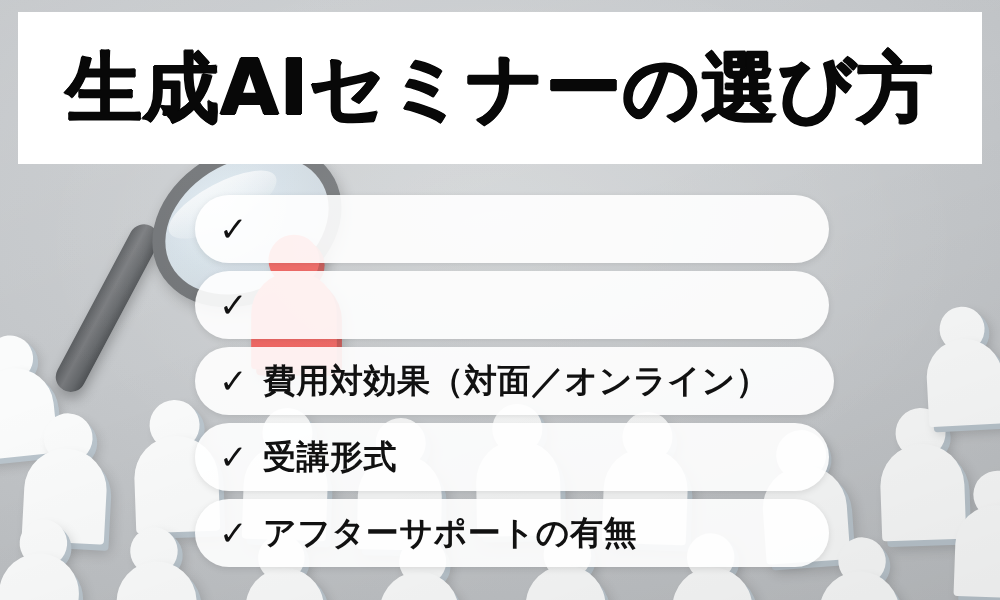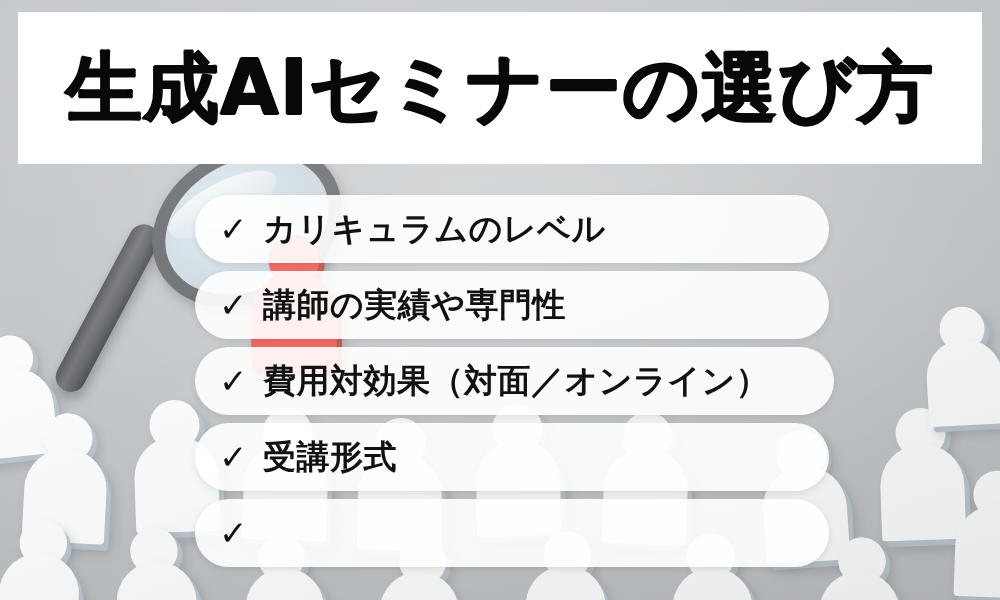--- a/index.html
+++ b/index.html
@@ -270,37 +270,36 @@
   <div class="photo-vignette"></div>
 
   <div class="title-banner">
     <div class="title-text">生成AIセミナーの選び方</div>
   </div>
 
   <div class="checklist">
 
     <div class="check-item w-1">
       <span class="check-mark">✓</span>
-      <span class="check-label">カリキュラムのレベル</span>
     </div>
 
     <div class="check-item w-2">
       <span class="check-mark">✓</span>
-      <span class="check-label">講師の実績や専門性</span>
     </div>
 
     <div class="check-item w-3">
       <span class="check-mark">✓</span>
       <span class="check-label">費用対効果（対面／オンライン）</span>
     </div>
 
     <div class="check-item w-4">
       <span class="check-mark">✓</span>
       <span class="check-label">受講形式</span>
     </div>
 
     <div class="check-item w-5">
       <span class="check-mark">✓</span>
+      <span class="check-label">アフターサポートの有無</span>
     </div>
 
   </div>
 
 </div>
 
 </body></html>

